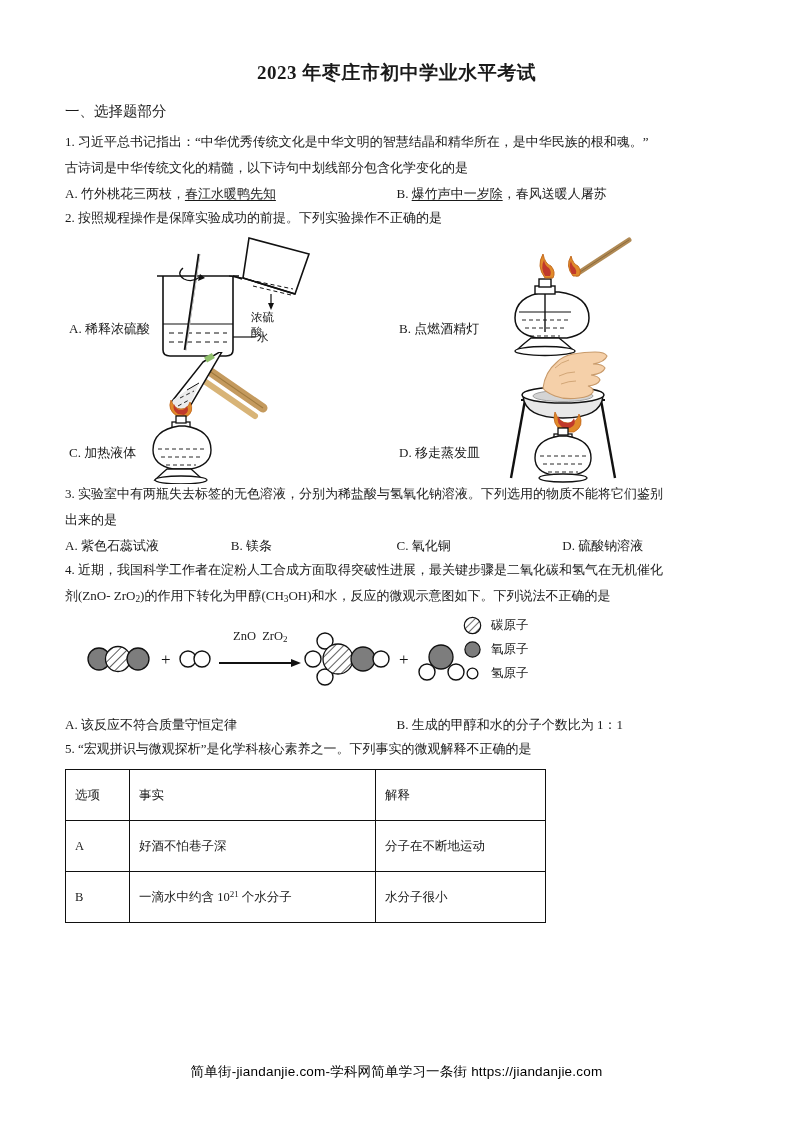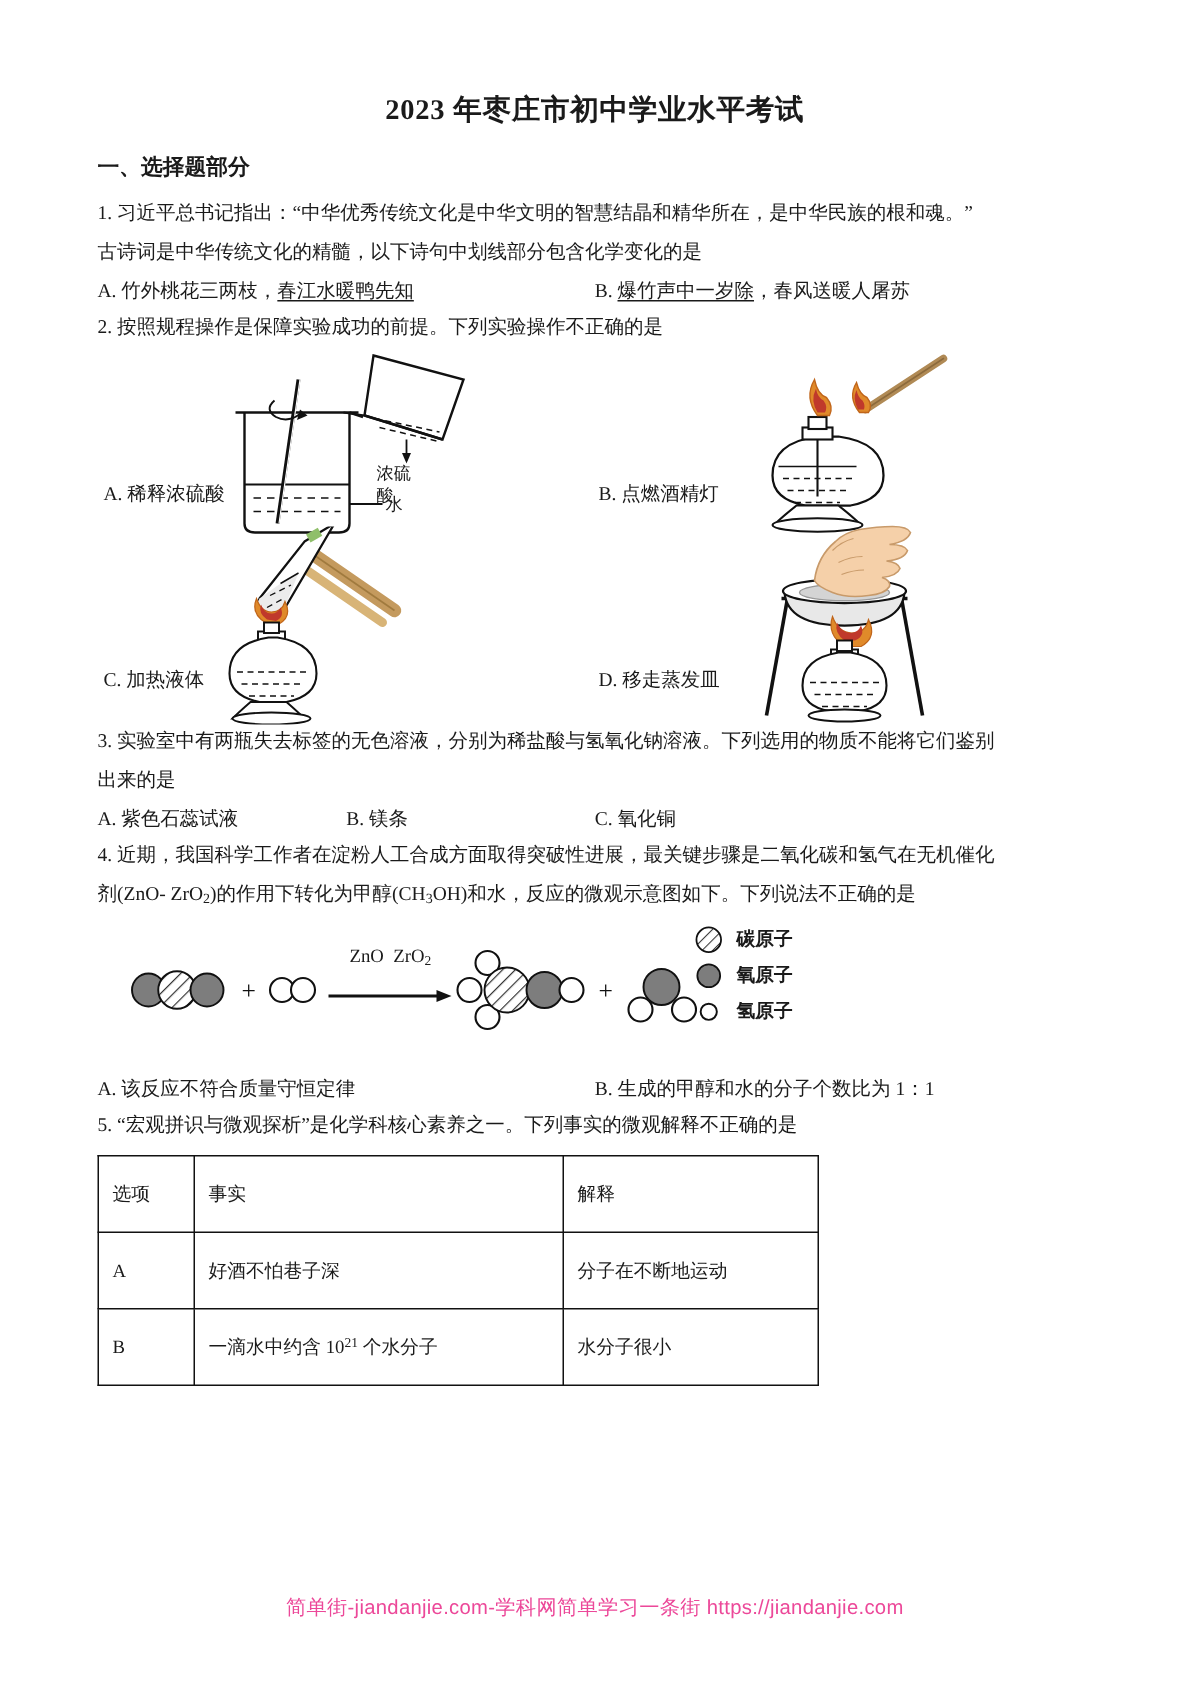--- a/index.html
+++ b/index.html
@@ -37,21 +37,21 @@
     font-family: "Liberation Serif", "DejaVu Serif", serif;
   }
   .doc-subtitle {
     text-align: center;
     font-size: 16px;
     font-weight: bold;
     margin: 0 0 22px 0;
   }
   .section-heading {
     font-size: 14.5px;
-    font-weight: bold;
+    font-weight: normal;
     margin: 12px 0 9px 0;
   }
   .q-stem {
     font-size: 13px;
     line-height: 1.85;
     margin: 0 0 2px 0;
     text-align: justify;
   }
   .opt-row {
     display: flex;
@@ -116,21 +116,21 @@
     left: 398px;
     top: -2px;
     font-size: 12.5px;
     line-height: 1.0;
   }
   .legend-row {
     display: flex;
     align-items: center;
     height: 24px;
   }
-  .legend-row .lbl { margin-left: 9px; font-weight: bold; }
+  .legend-row .lbl { margin-left: 9px; }
 
   
   table.q5 {
     border-collapse: collapse;
     margin-top: 8px;
     table-layout: fixed;
     width: 426px;
   }
   table.q5 td {
     border: 1px solid #111;
@@ -144,21 +144,21 @@
   table.q5 .c-exp { width: 152px; }
 
   
   .footer {
     position: absolute;
     left: 0;
     top: 1063px;
     width: 793px;
     text-align: center;
     font-size: 13.5px;
-    color: #ec4899;
+    color: #000000;
     font-family: "Liberation Sans", sans-serif;
     letter-spacing: 0.2px;
   }
 </style>
 </head>
 <body>
 
 <div class="page">
 
   <div class="content">
@@ -367,20 +367,24 @@
           <span>A.</span>
           <span>紫色石蕊试液</span>
         </div>
         <div class="opt">
           <span>B.</span>
           <span>镁条</span>
         </div>
         <div class="opt">
           <span>C.</span>
           <span>氧化铜</span>
+        </div>
+        <div class="opt">
+          <span>D.</span>
+          <span>硫酸钠溶液</span>
         </div>
       </div>
     </div>
 
     <div>
       <div class="q-stem">4. 近期，我国科学工作者在淀粉人工合成方面取得突破性进展，最关键步骤是二氧化碳和氢气在无机催化</div>
       <div class="q-stem"><span>剂(ZnO- ZrO</span><sub>2</sub><span>)的作用下转化为甲醇(CH</span><sub>3</sub><span>OH)和水，反应的微观示意图如下。下列说法不正确的是</span></div>
 
       <div class="mol-eq">
         <div class="mol-art">

